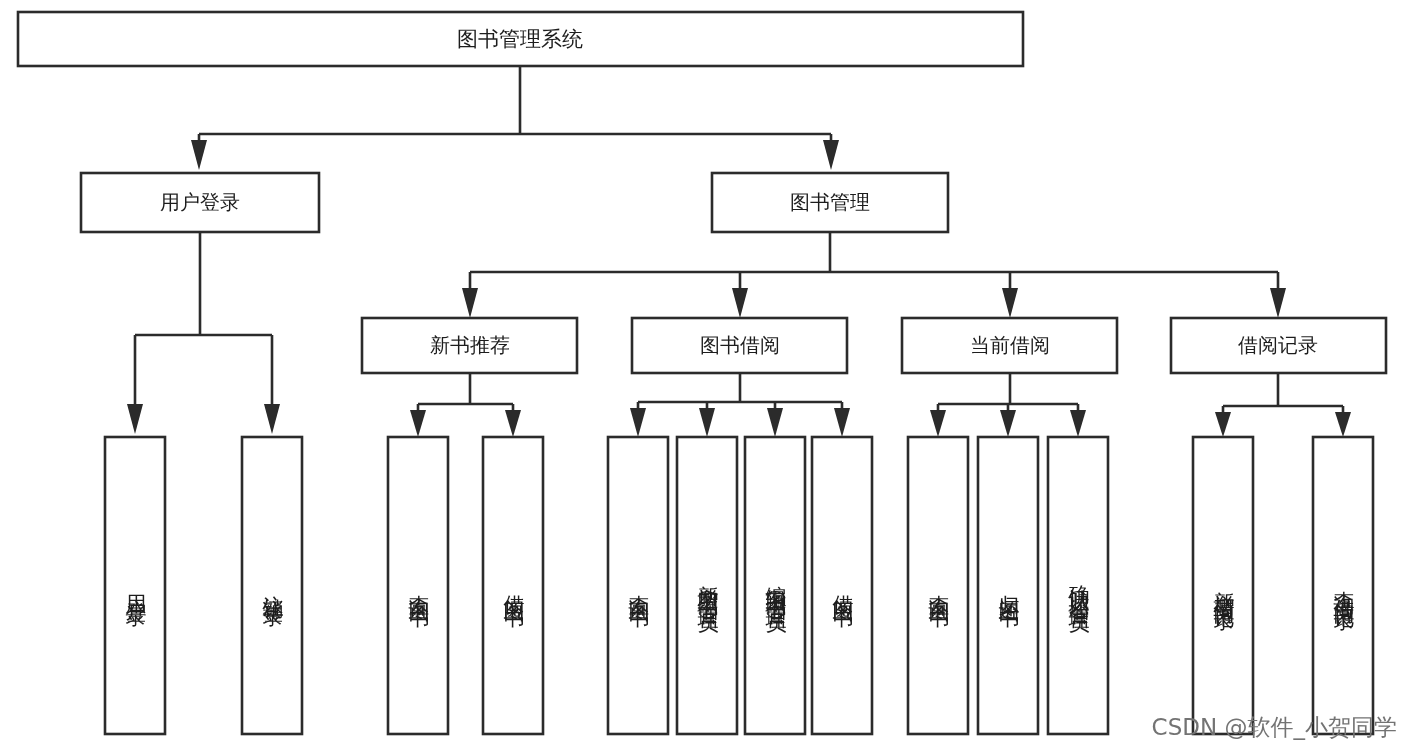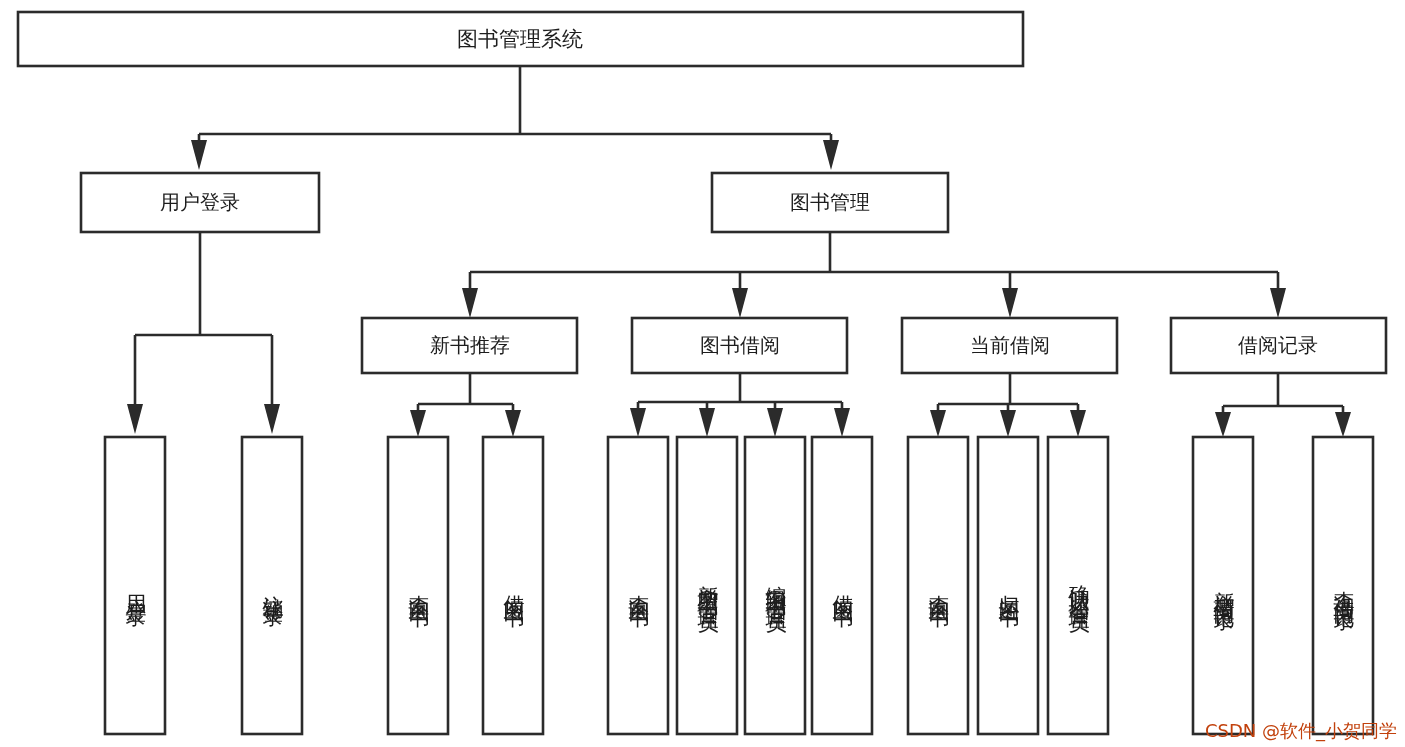--- a/index.html
+++ b/index.html
@@ -54,22 +54,22 @@
     writing-mode: vertical-rl;
     text-orientation: upright;
     letter-spacing: 4px;
     glyph-orientation-vertical: 0deg;
   }
   .watermark {
     position: absolute;
     right: 8px;
     bottom: 4px;
     font-family: "DejaVu Sans", "Liberation Sans", sans-serif;
-    font-size: 18px;
-    color: #c2410c;
+    font-size: 23px;
+    color: #737373;
     white-space: nowrap;
     pointer-events: none;
   }
 </style>
 </head>
 <body>
 
 <div id="diagram-root">
 
   <svg id="flow" viewBox="0 0 1405 747">

